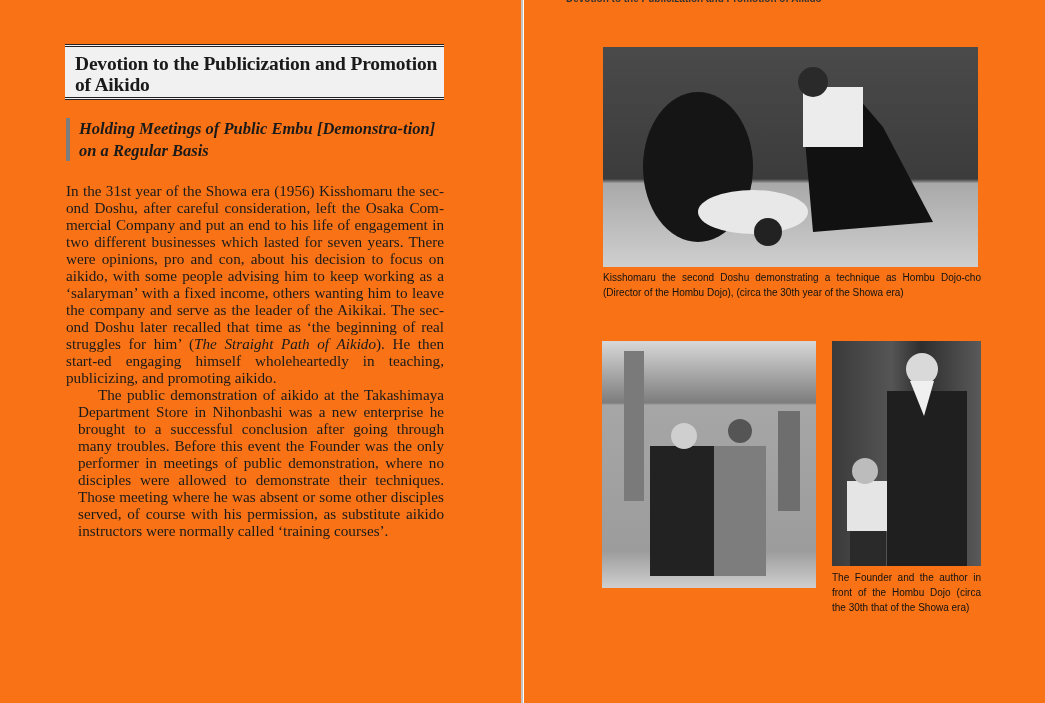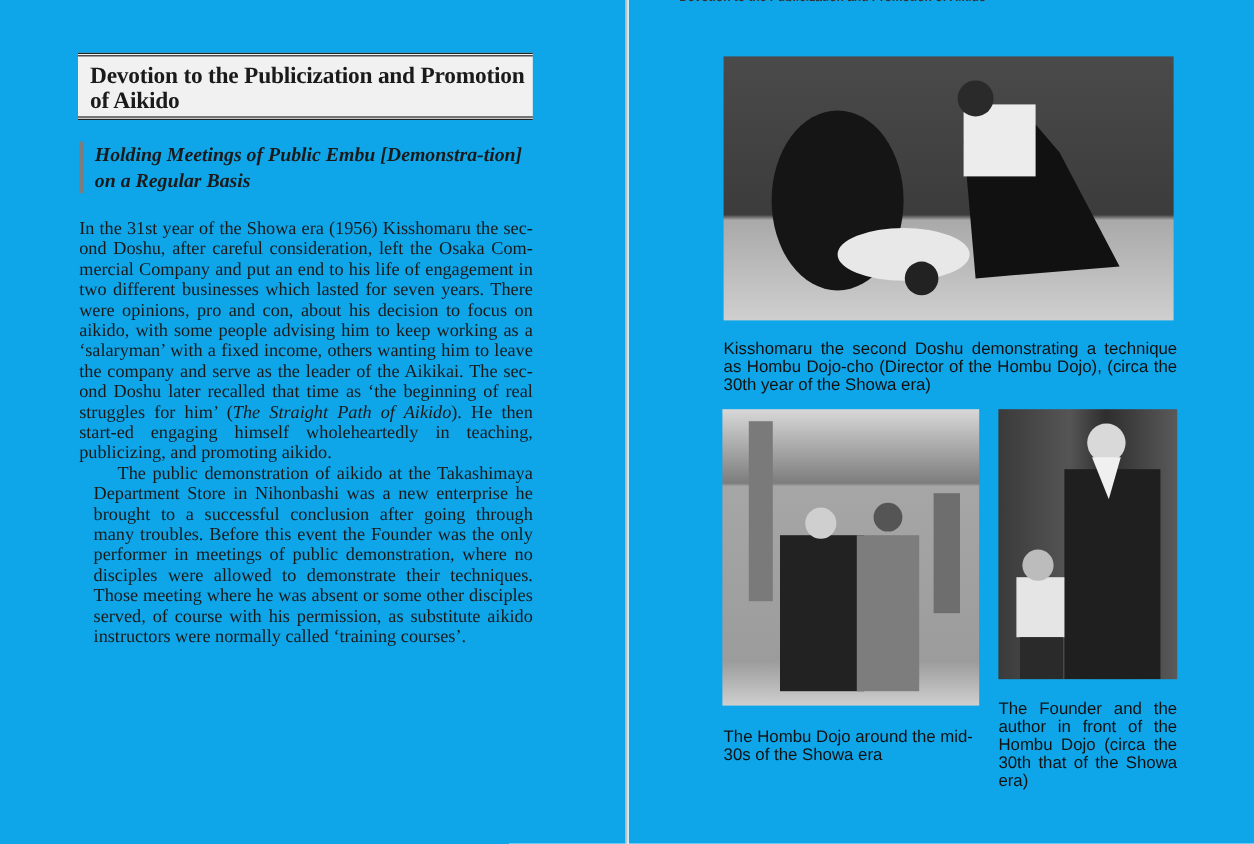--- a/index.html
+++ b/index.html
@@ -1,38 +1,38 @@
 <!DOCTYPE html>
 <html><head>
 <meta charset="utf-8">
 <style>
   html, body { margin: 0; padding: 0; background: #ffffff; }
   body { width: 1045px; height: 703px; position: relative; overflow: hidden; }
 
-  .page { position: absolute; top: 0; height: 703px; background: #0ea5e9; }
+  .page { position: absolute; top: 0; height: 703px; background: #f97316; }
   .page-left { left: 0; width: 522px; }
   .page-right { left: 524px; width: 521px; }
   .gutter { position: absolute; left: 521px; top: 0; width: 2px; height: 703px; background: #c4c4c4; }
 
   .running-head { position: absolute; left: 42px; top: -7px; font-family: "Liberation Sans", sans-serif; font-size: 10px; font-weight: bold; color: #333; white-space: nowrap; }
 
   .serif { font-family: "Liberation Serif", "DejaVu Serif", serif; color: #1a1a1a; }
 
   .chapter-head { position: absolute; left: 65px; top: 44px; width: 379px; height: 56px; background: #f1f1f1; border-top: 3px double #222; border-bottom: 3px double #222; box-sizing: border-box; padding: 6px 4px 0 10px; }
   .chapter-title { font-size: 19.5px; font-weight: bold; line-height: 21px; margin: 0; letter-spacing: -0.2px; }
 
   .section-head { position: absolute; left: 66px; top: 118px; width: 378px; border-left: 4px solid #7d7d7d; padding-left: 9px; box-sizing: border-box; font-style: italic; }
   .section-title { font-size: 16.5px; font-weight: bold; line-height: 21.5px; margin: 0; }
 
   .body-text { position: absolute; left: 66px; top: 182px; width: 378px; font-size: 15.2px; line-height: 17px; text-align: justify; hyphens: manual; }
   .body-text p { margin: 0; }
   .body-text p.indent { text-indent: 20px; margin-left: 12px; }
 
   .photo { position: absolute; overflow: hidden; }
-  .caption { position: absolute; font-family: "Liberation Sans", sans-serif; font-size: 14px; line-height: 15px; color: #111; text-align: justify; margin-top: 13px; }
+  .caption { position: absolute; font-family: "Liberation Sans", sans-serif; font-size: 10px; line-height: 15px; color: #111; text-align: justify; }
 
   .photo-1 { left: 79px; top: 47px; width: 375px; height: 220px; background: linear-gradient(180deg,#4a4a4a 0%,#3c3c3c 60%,#a9a9a9 62%,#cfcfcf 100%); }
   .photo-2 { left: 78px; top: 341px; width: 214px; height: 247px; background: linear-gradient(180deg,#d8d8d8 0%,#7d7d7d 25%,#a6a6a6 26%,#9c9c9c 85%,#cfcfcf 100%); }
   .photo-3 { left: 308px; top: 341px; width: 149px; height: 225px; background: linear-gradient(90deg,#3a3a3a 0%,#555 40%,#2e2e2e 60%,#5a5a5a 100%); }
 
   .cap-1 { left: 79px; top: 270px; width: 378px; }
   .cap-2 { left: 79px; top: 593px; width: 214px; text-align: left; }
   .cap-3 { left: 308px; top: 570px; width: 149px; }
 </style>
 </head>
@@ -73,21 +73,20 @@
   <div class="photo photo-2" title="Two men standing in front of the Hombu Dojo gate with signboards">
     <svg width="214" height="247" viewBox="0 0 214 247">
       <rect x="22" y="10" width="20" height="150" fill="#7a7a7a"></rect>
       <rect x="176" y="70" width="22" height="100" fill="#6e6e6e"></rect>
       <rect x="48" y="105" width="70" height="130" fill="#222"></rect>
       <circle cx="82" cy="95" r="13" fill="#cfcfcf"></circle>
       <rect x="112" y="105" width="52" height="130" fill="#7d7d7d"></rect>
       <circle cx="138" cy="90" r="12" fill="#555"></circle>
     </svg>
   </div>
-  <div class="caption cap-2">The Hombu Dojo around the mid-30s of the Showa era</div>
 
   <div class="photo photo-3" title="The Founder with a young child in front of the Hombu Dojo">
     <svg width="149" height="225" viewBox="0 0 149 225">
       <rect x="55" y="50" width="80" height="175" fill="#1f1f1f"></rect>
       <circle cx="90" cy="28" r="16" fill="#d9d9d9"></circle>
       <path d="M78 40 L102 40 L92 75 Z" fill="#f0f0f0"></path>
       <rect x="15" y="140" width="40" height="50" fill="#e5e5e5"></rect>
       <circle cx="33" cy="130" r="13" fill="#bcbcbc"></circle>
       <rect x="18" y="190" width="36" height="35" fill="#2a2a2a"></rect>
     </svg>

